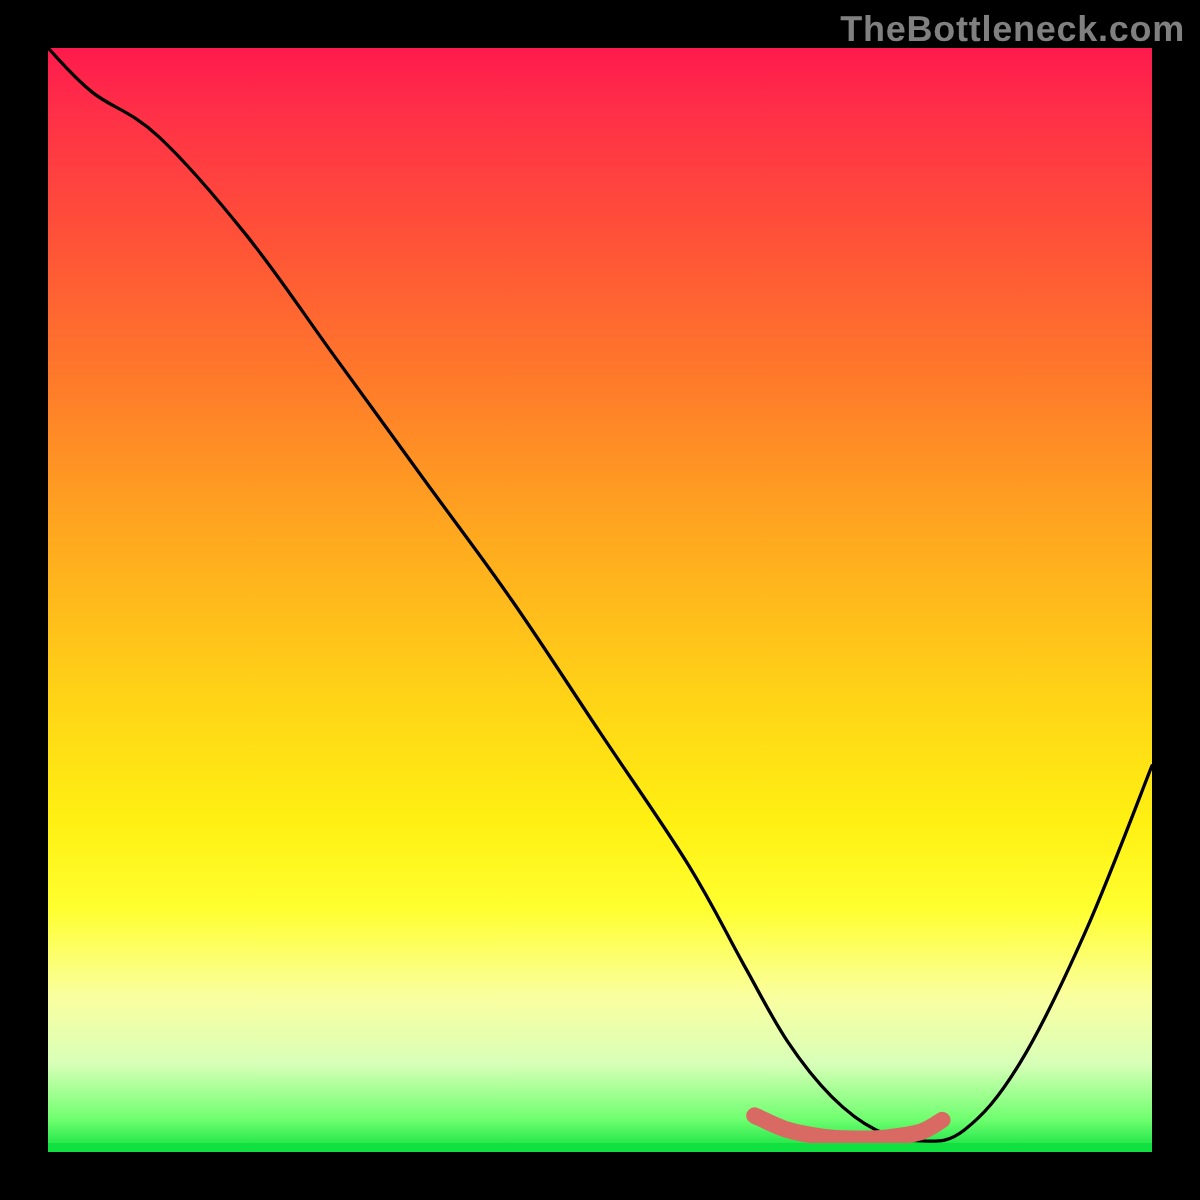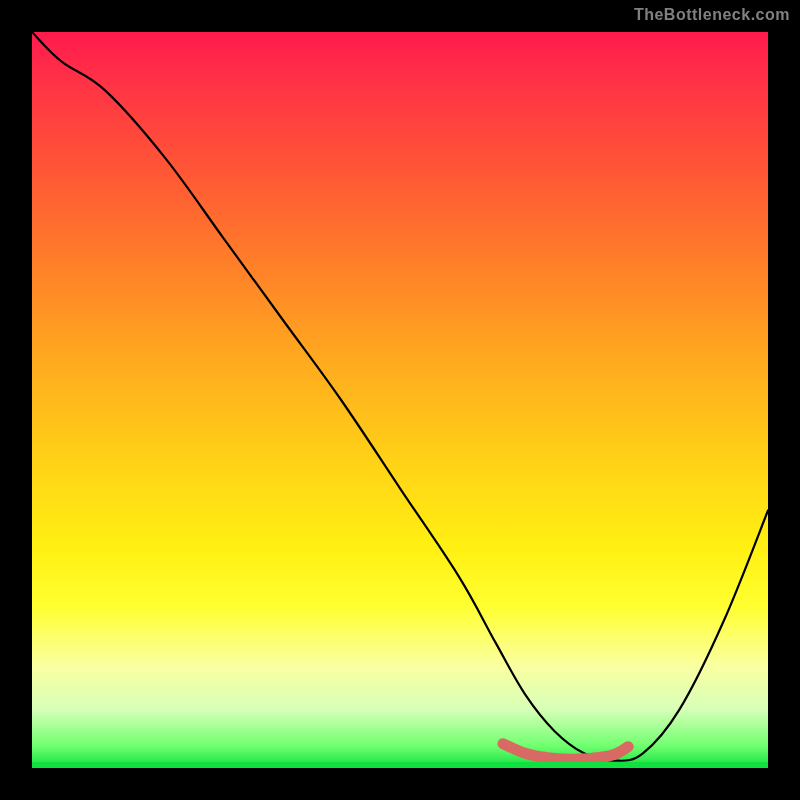--- a/index.html
+++ b/index.html
@@ -8,21 +8,21 @@
     position: relative;
     width: 800px;
     height: 800px;
     background: #000;
   }
   .watermark {
     position: absolute;
     top: 6px;
     right: 10px;
     font-family: Arial, Helvetica, sans-serif;
-    font-size: 16px;
+    font-size: 24px;
     font-weight: bold;
     color: #808080;
     letter-spacing: 0.5px;
     z-index: 10;
   }
   .plot-area {
     position: absolute;
     left: 32px;
     top: 32px;
     width: 736px;

